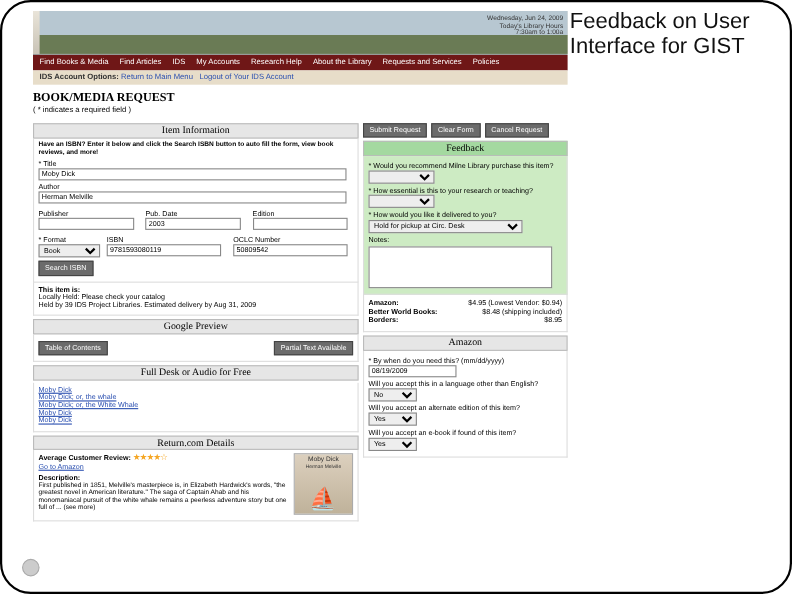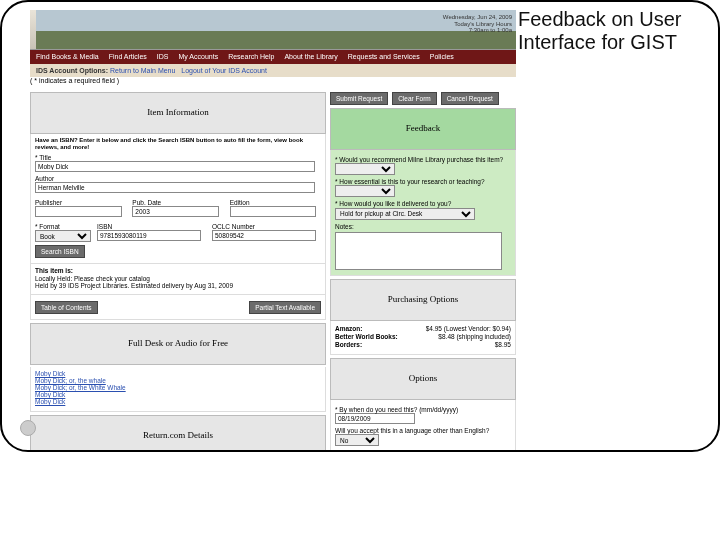--- a/index.html
+++ b/index.html
@@ -6,21 +6,21 @@
   body {
     font-family: Arial, Helvetica, sans-serif;
     background: #fff;
     width: 720px;
     height: 540px;
     overflow: hidden;
     position: relative;
   }
   .slide {
     width: 720px;
-    height: 452px;
+    height: 540px;
     border: 2px solid #000;
     border-radius: 28px;
     position: relative;
     overflow: hidden;
     background: #fff;
   }
   .annotation {
     position: absolute;
     top: 6px;
     right: 10px;
@@ -111,21 +111,21 @@
   
   .cols { display: flex; gap: 4px; }
   .left-col { width: 296px; }
   .right-col { width: 186px; }
   .section-head {
     background: #e6e6e6;
     border: 1px solid #bbb;
     text-align: center;
     font-family: "Times New Roman", serif;
     font-size: 9px;
-    padding: 15px 0;
+    padding: 1px 0;
     margin-top: 3px;
   }
   .section-head.green { background: #a4d9a0; font-family: Liberation Serif, serif; }
   .form-block {
     border: 1px solid #ddd;
     border-top: none;
     padding: 3px 4px 5px 4px;
     font-size: 6.5px;
     color: #000;
   }
@@ -222,20 +222,21 @@
       <span>Requests and Services</span>
       <span>Policies</span>
     </div>
     <div class="subnav">
       <b>IDS Account Options: </b>
       <a href="#">Return to Main Menu</a>
       &nbsp;
       <a href="#">Logout of Your IDS Account</a>
     </div>
 
+    <div class="page-title">BOOK/MEDIA REQUEST</div>
     <div class="req-note">( * indicates a required field )</div>
 
     <div class="cols">
 
       <div class="left-col">
         <div class="section-head">Item Information</div>
         <div class="form-block">
           <div class="small-note" style="font-weight:bold">Have an ISBN? Enter it below and click the Search ISBN button to auto fill the form, view book reviews, and more!</div>
 
           <div class="fld-label">* Title</div>
@@ -277,20 +278,21 @@
           </div>
           <span class="btn">Search ISBN</span>
         </div>
 
         <div class="form-block">
           <div><b>This item is:</b></div>
           <div>Locally Held: Please check your catalog</div>
           <div>Held by 39 IDS Project Libraries. Estimated delivery by Aug 31, 2009</div>
         </div>
 
+        <div class="section-head">Google Preview</div>
         <div class="form-block" style="display:flex;justify-content:space-between">
           <span class="btn">Table of Contents</span>
           <span class="btn">Partial Text Available</span>
         </div>
 
         <div class="section-head">Full Desk or Audio for Free</div>
         <div class="form-block link-list">
           <a href="#">Moby Dick</a>
           <a href="#">Moby Dick; or, the whale</a>
           <a href="#">Moby Dick; or, the White Whale</a>
@@ -327,37 +329,36 @@
           <div class="fld-label">* Would you recommend Milne Library purchase this item?</div>
           <select class="sel" style="width:60px"><option></option></select>
           <div class="fld-label">* How essential is this to your research or teaching?</div>
           <select class="sel" style="width:60px"><option></option></select>
           <div class="fld-label">* How would you like it delivered to you?</div>
           <select class="sel" style="width:140px"><option>Hold for pickup at Circ. Desk</option></select>
           <div class="fld-label">Notes:</div>
           <div class="notes-area"></div>
         </div>
 
-        <div class="section-head">Purchasing Options</div>
         <div class="form-block">
           <div class="purch-row">
               <b>Amazon:</b>
               <span>$4.95 (Lowest Vendor: $0.94)</span>
             </div>
           <div class="purch-row">
               <b>Better World Books:</b>
               <span>$8.48 (shipping included)</span>
             </div>
           <div class="purch-row">
               <b>Borders:</b>
               <span>$8.95</span>
             </div>
         </div>
 
-        <div class="section-head">Options</div>
+        <div class="section-head">Amazon</div>
         <div class="form-block">
           <div class="fld-label">* By when do you need this? (mm/dd/yyyy)</div>
           <input class="txt-input" style="width: 80px;" value="08/19/2009">
           <div class="fld-label">Will you accept this in a language other than English?</div>
           <select class="sel" style="width:44px"><option>No</option></select>
           <div class="fld-label">Will you accept an alternate edition of this item?</div>
           <select class="sel" style="width:44px"><option>Yes</option></select>
           <div class="fld-label">Will you accept an e-book if found of this item?</div>
           <select class="sel" style="width:44px"><option>Yes</option></select>
         </div>

